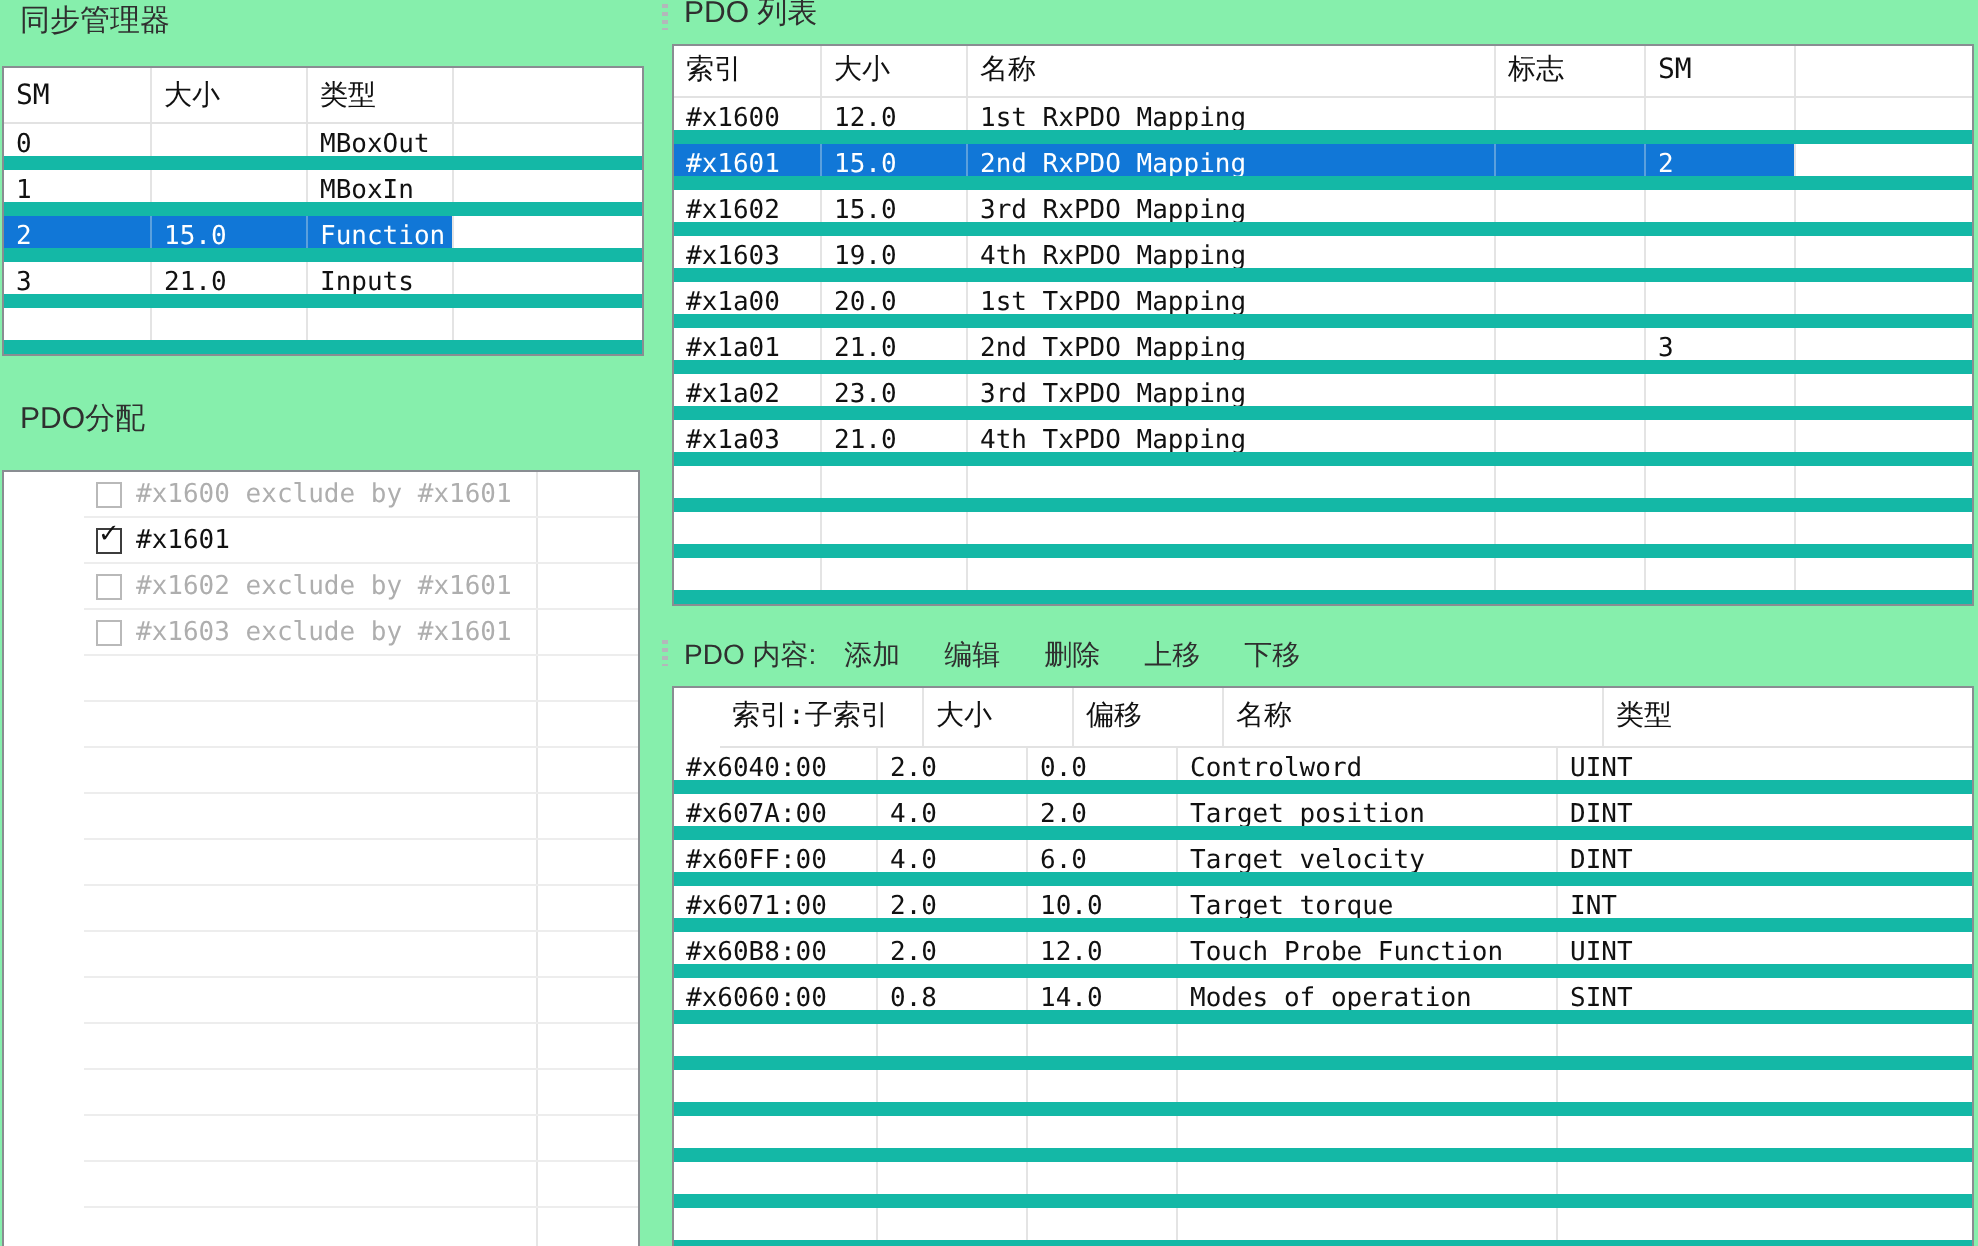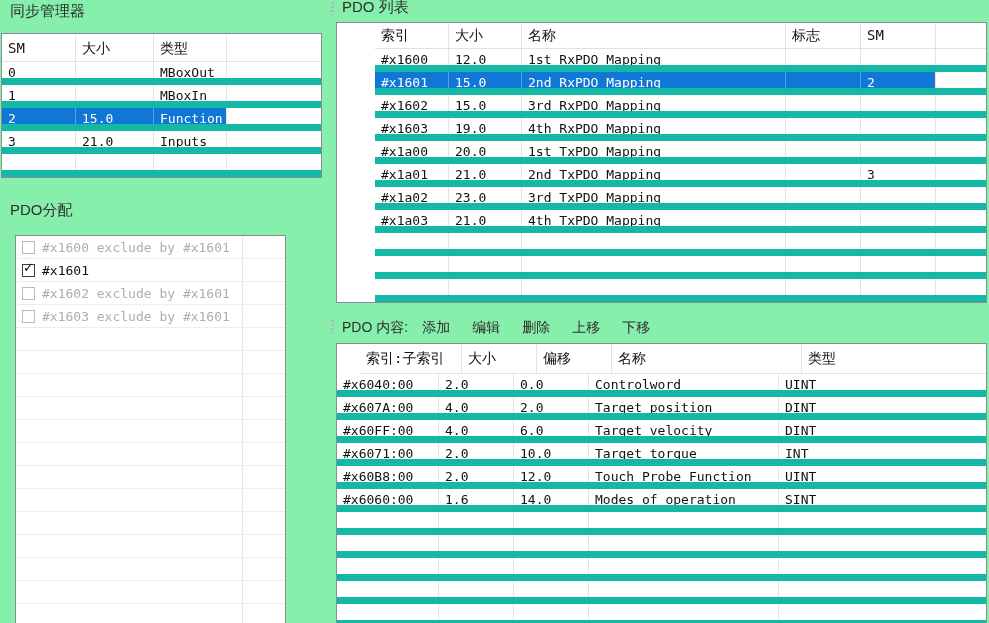--- a/index.html
+++ b/index.html
@@ -28,22 +28,22 @@
   
   .row.selected .cell:not(.post){background:#1177d7;color:#ffffff;border-left-color:#5ba0dd;}
   
   .cols-sync{grid-template-columns:73px 78px 73px 1fr;}
   .cols-plist{grid-template-columns:73px 73px 264px 75px 75px 1fr;}
   .cols-pcontent{grid-template-columns:101px 75px 75px 190px 1fr;}
   
   #sync-table{left:1px;top:33px;width:321px;}
   #sync-table .hrow{height:28px;}
   #sync-table .hrow .cell{line-height:28px;}
-  #assign-list{left:15px;top:235px;width:271px;height:389px;overflow:hidden;}
-  #pdo-list-table{left:6px;top:22px;width:651px;padding-left:38px;}
+  #assign-list{left:1px;top:235px;width:319px;height:389px;overflow:hidden;padding-left:40px;}
+  #pdo-list-table{left:6px;top:22px;width:651px;}
   #pdo-list-table .hrow{height:26px;}
   #pdo-list-table .hrow .cell{line-height:25px;}
   #pdo-content-table{left:6px;top:343px;width:651px;}
   #pdo-content-table .hrow{height:30px;margin-left:23px;}
   #pdo-content-table .hrow .cell{line-height:29px;}
   
   #left-pane{position:absolute;left:0;top:0;width:330px;height:623px;}
   #right-pane{position:absolute;left:330px;top:0;width:659px;height:623px;}
   
   .lrow{display:grid;grid-template-columns:226px 1fr;height:23px;box-sizing:border-box;border-bottom:1px solid #ededed;}
@@ -408,21 +408,21 @@
           <div class="row cols-pcontent">
             <div class="cell">#x60B8:00</div>
             <div class="cell">2.0</div>
             <div class="cell">12.0</div>
             <div class="cell">Touch Probe Function</div>
             <div class="cell">UINT</div>
           </div>
 
           <div class="row cols-pcontent">
             <div class="cell">#x6060:00</div>
-            <div class="cell">1.6</div>
+            <div class="cell">0.8</div>
             <div class="cell">14.0</div>
             <div class="cell">Modes of operation</div>
             <div class="cell">SINT</div>
           </div>
         </div>
       <div>
 
           <div class="row cols-pcontent">
             <div class="cell"></div>
             <div class="cell"></div>

